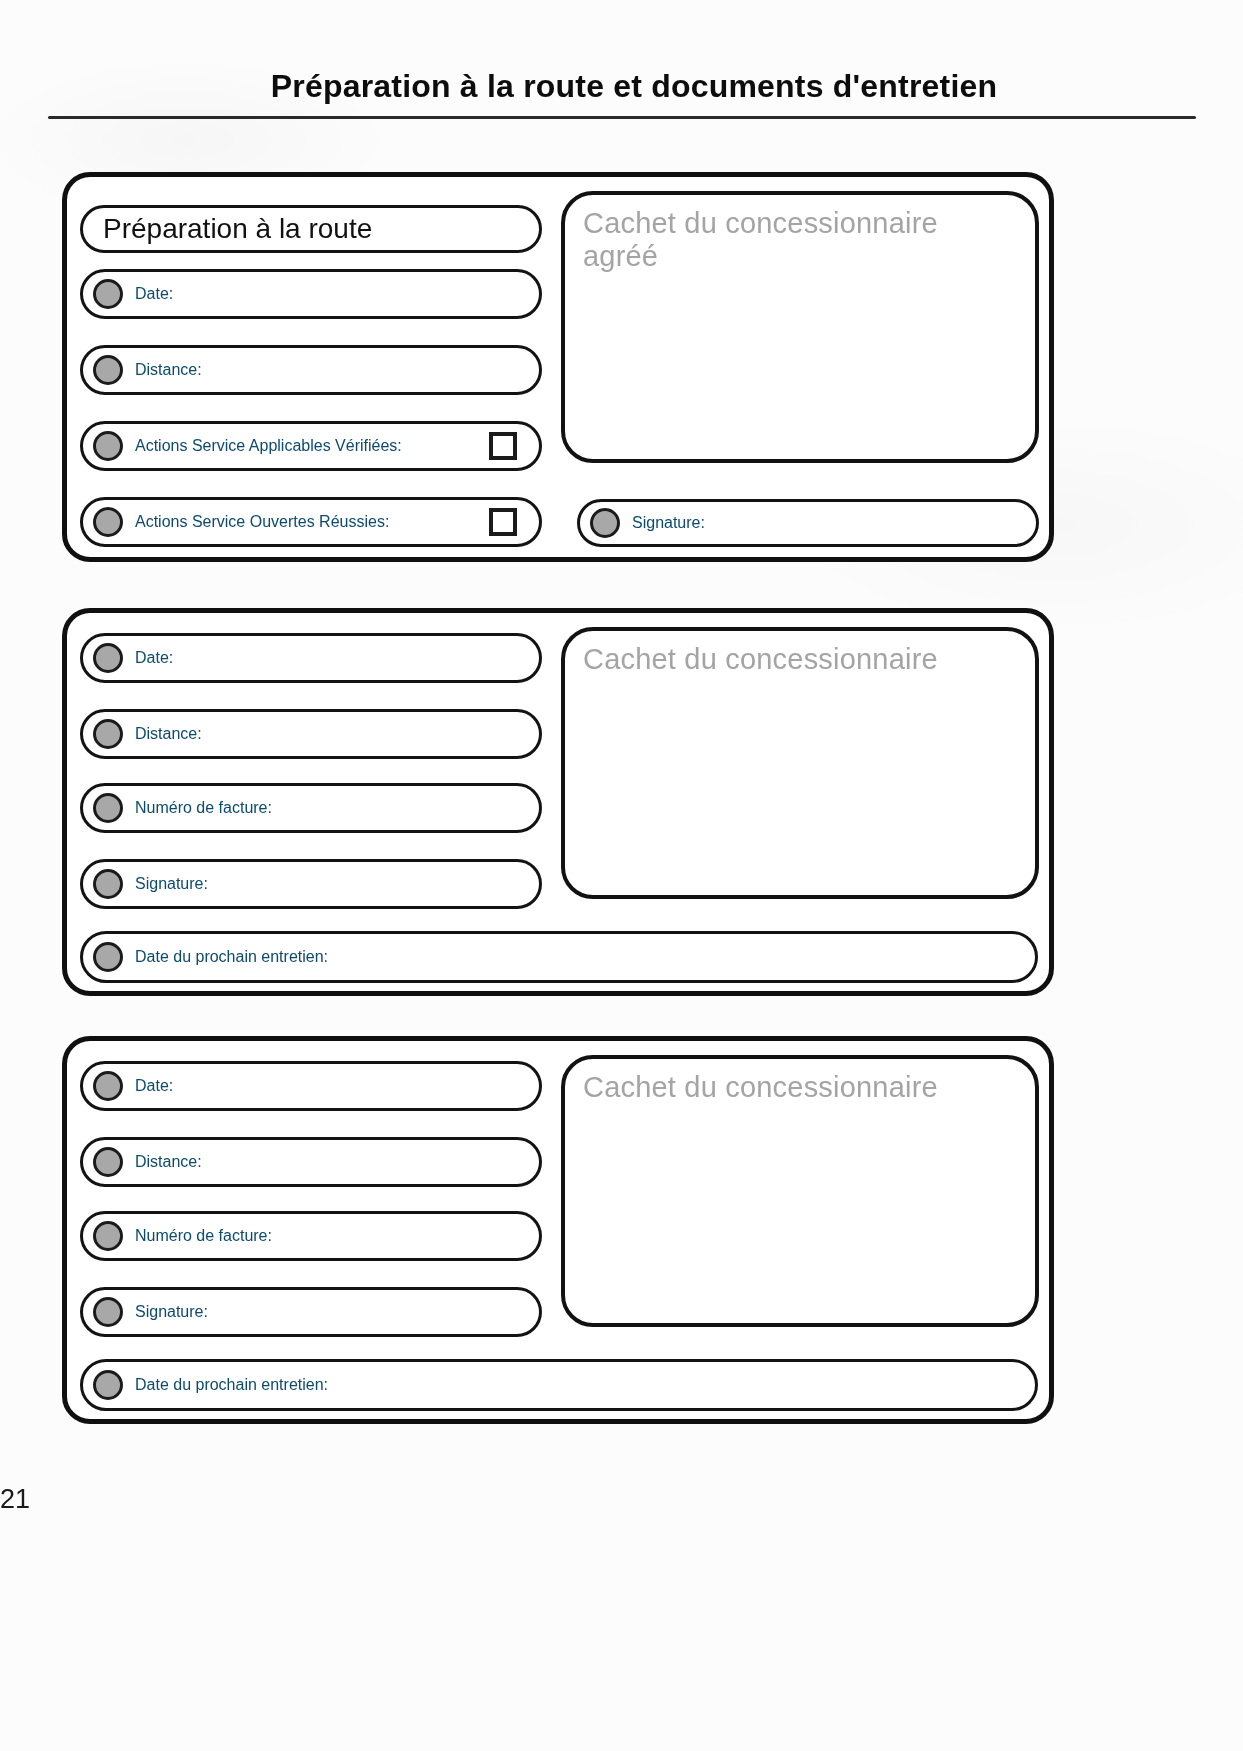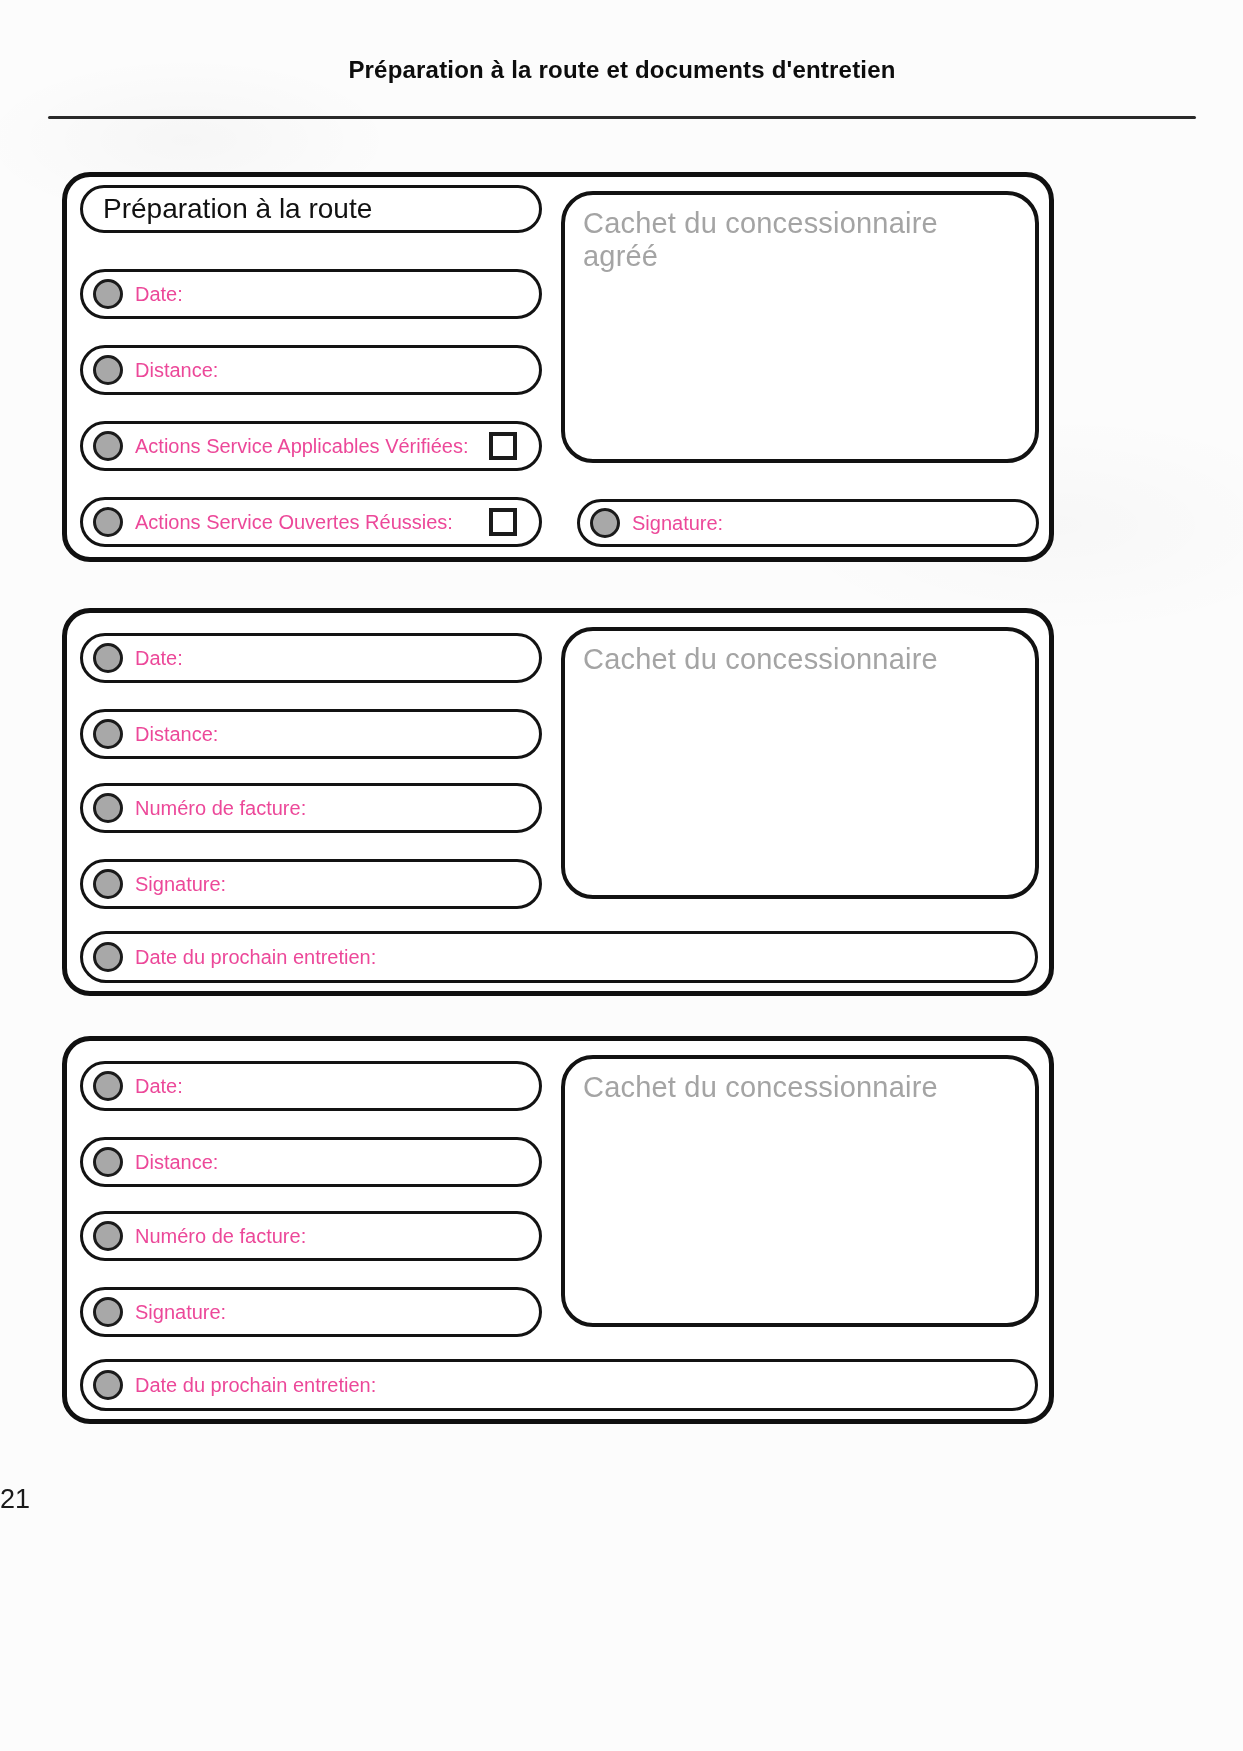--- a/index.html
+++ b/index.html
@@ -19,23 +19,23 @@
       radial-gradient(ellipse 350px 140px at 40% 70%, rgba(0,0,0,0.02), transparent 70%),
       #fcfcfc;
     overflow: hidden;
     color: #161616;
   }
   .title {
     position: absolute;
     top: 56px;
     left: 48px;
     width: 1148px;
-    margin: 0;
+    margin: 12px;
     text-align: center;
-    font-size: 24px;
+    font-size: 32px;
     font-weight: bold;
     letter-spacing: 0.2px;
     color: #0d0d0d;
   }
   .title-rule {
     position: absolute;
     top: 116px;
     left: 48px;
     width: 1148px;
     height: 3px;
@@ -53,22 +53,22 @@
   .pill {
     position: absolute;
     display: flex;
     align-items: center;
     background: #ffffff;
     border: 3px solid #131313;
     border-radius: 30px;
     box-sizing: border-box;
   }
   .pill-text {
-    font-size: 20px;
-    color: #ec4899;
+    font-size: 16px;
+    color: #0c4a6e;
     white-space: nowrap;
   }
   .header-text {
     font-size: 28px;
     padding-left: 20px;
     color: #111111;
   }
   .dot {
     width: 30px;
     height: 30px;
@@ -114,21 +114,21 @@
 </style>
 </head>
 <body>
 
 <div class="page">
 
   <h1 class="title">Préparation à la route et documents d'entretien</h1>
   <div class="title-rule"></div>
 
   <section class="panel" style="top:172px; height:380px;">
-    <div class="pill" style="left:13px; top:8px; width:462px; height:48px;">
+    <div class="pill" style="left:13px; top:28px; width:462px; height:48px;">
       <span class="pill-text header-text">Préparation à la route</span>
     </div>
 
     <div class="pill" style="left:13px; top:92px; width:462px; height:50px;">
       <span class="dot"></span>
       <span class="pill-text">Date:</span>
     </div>
 
     <div class="pill" style="left:13px; top:168px; width:462px; height:50px;">
       <span class="dot"></span>

